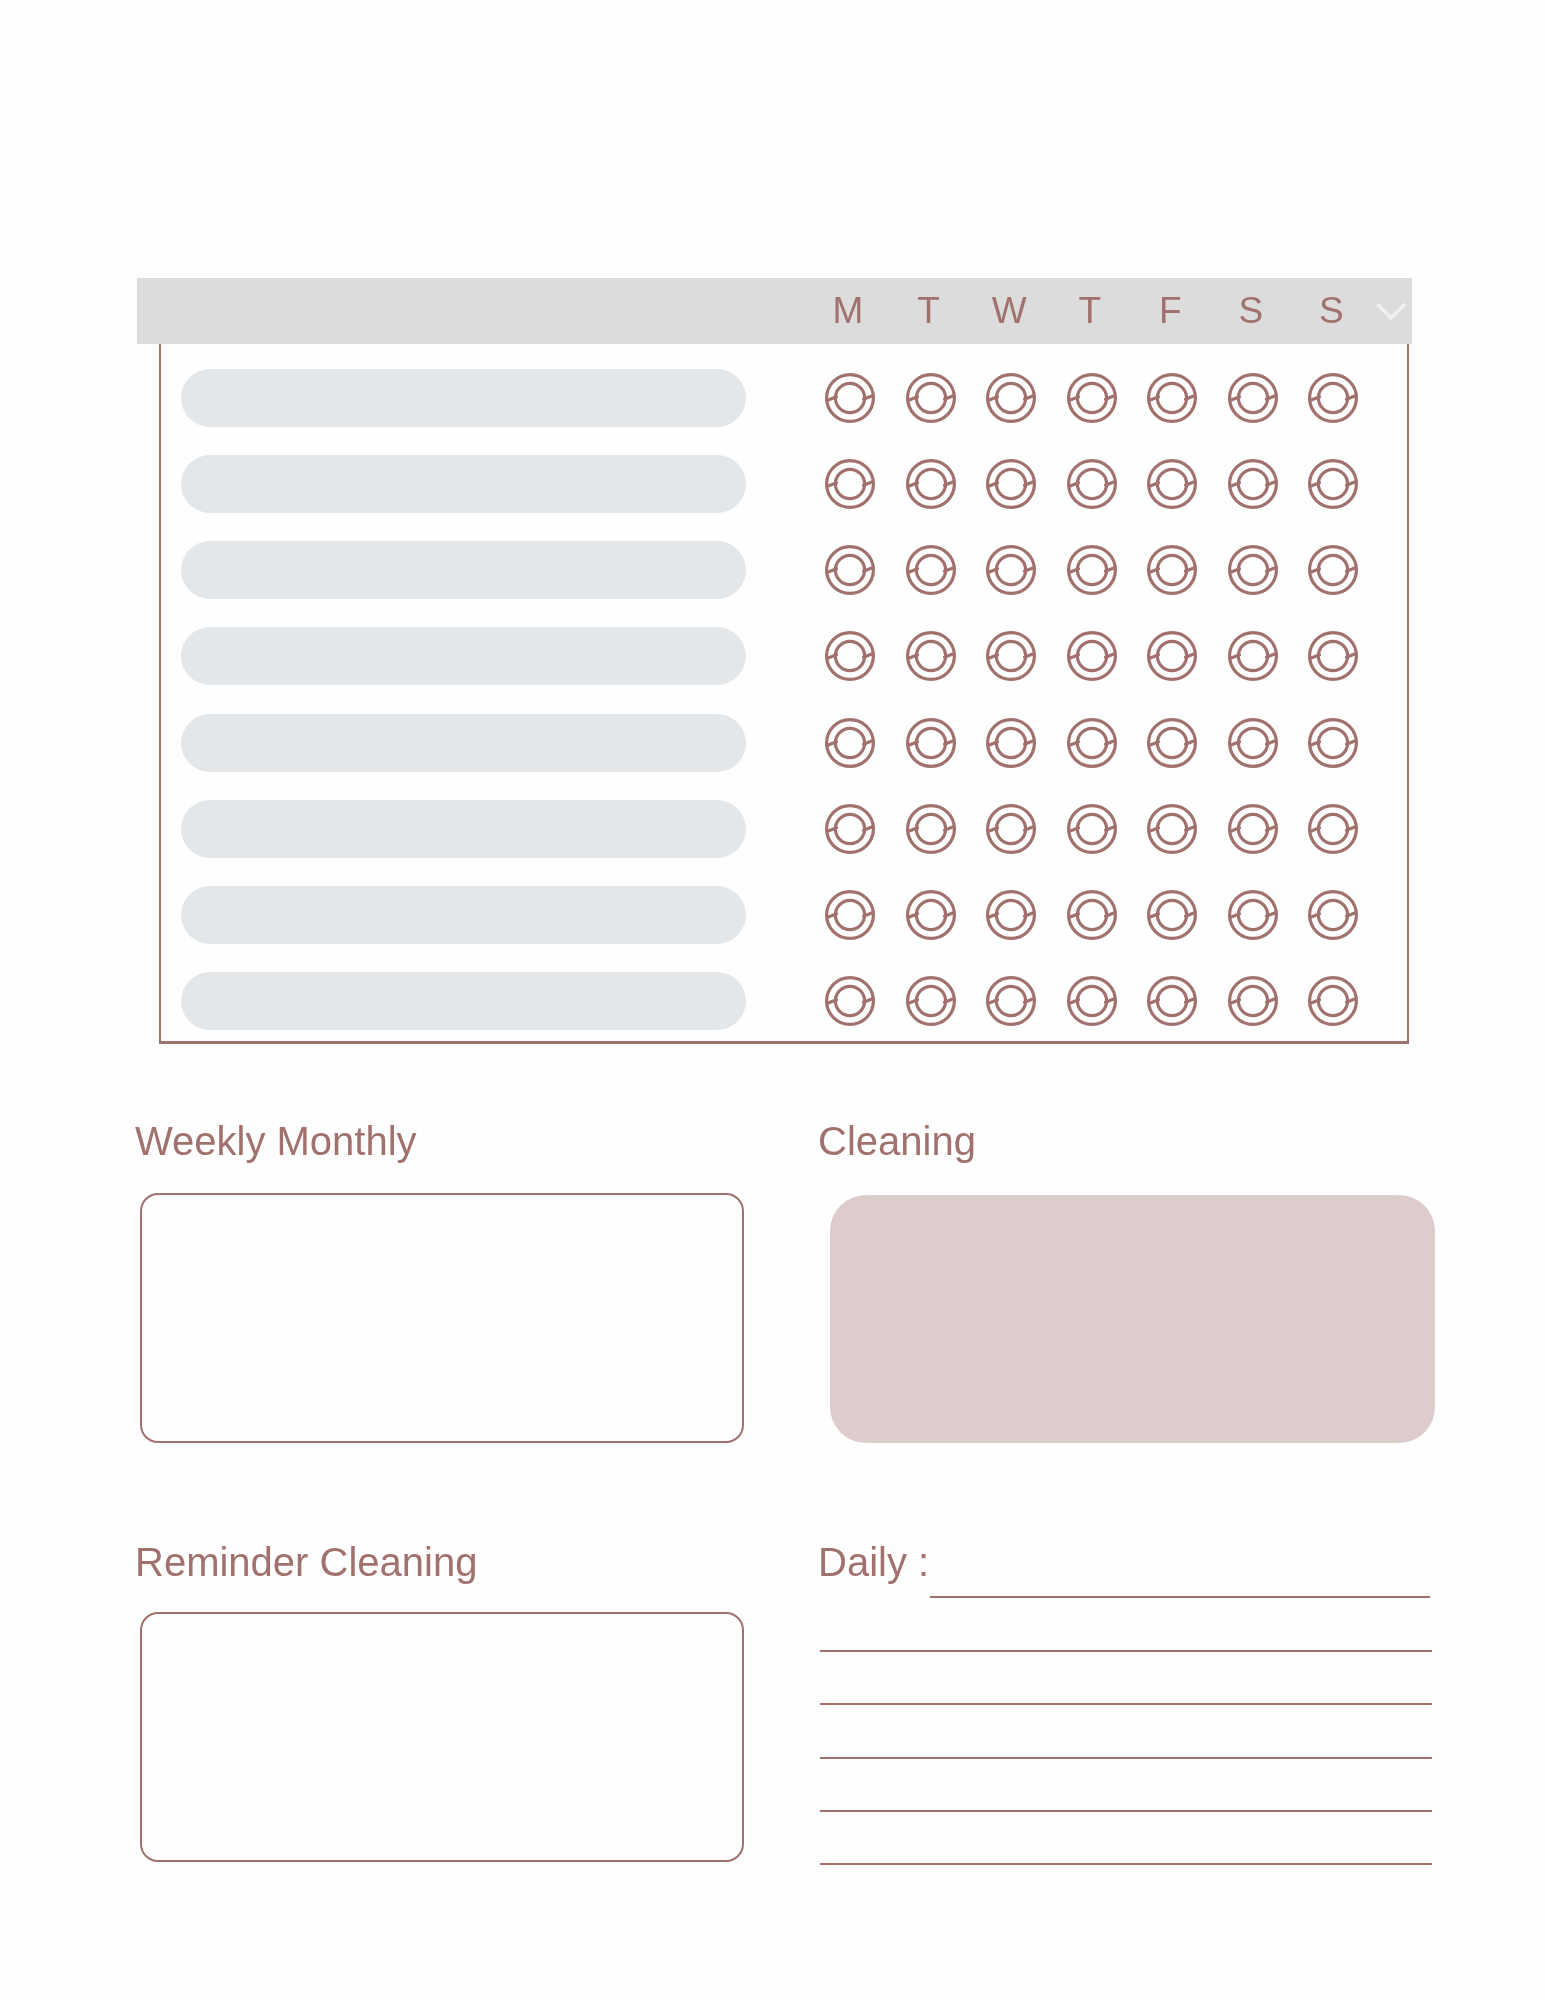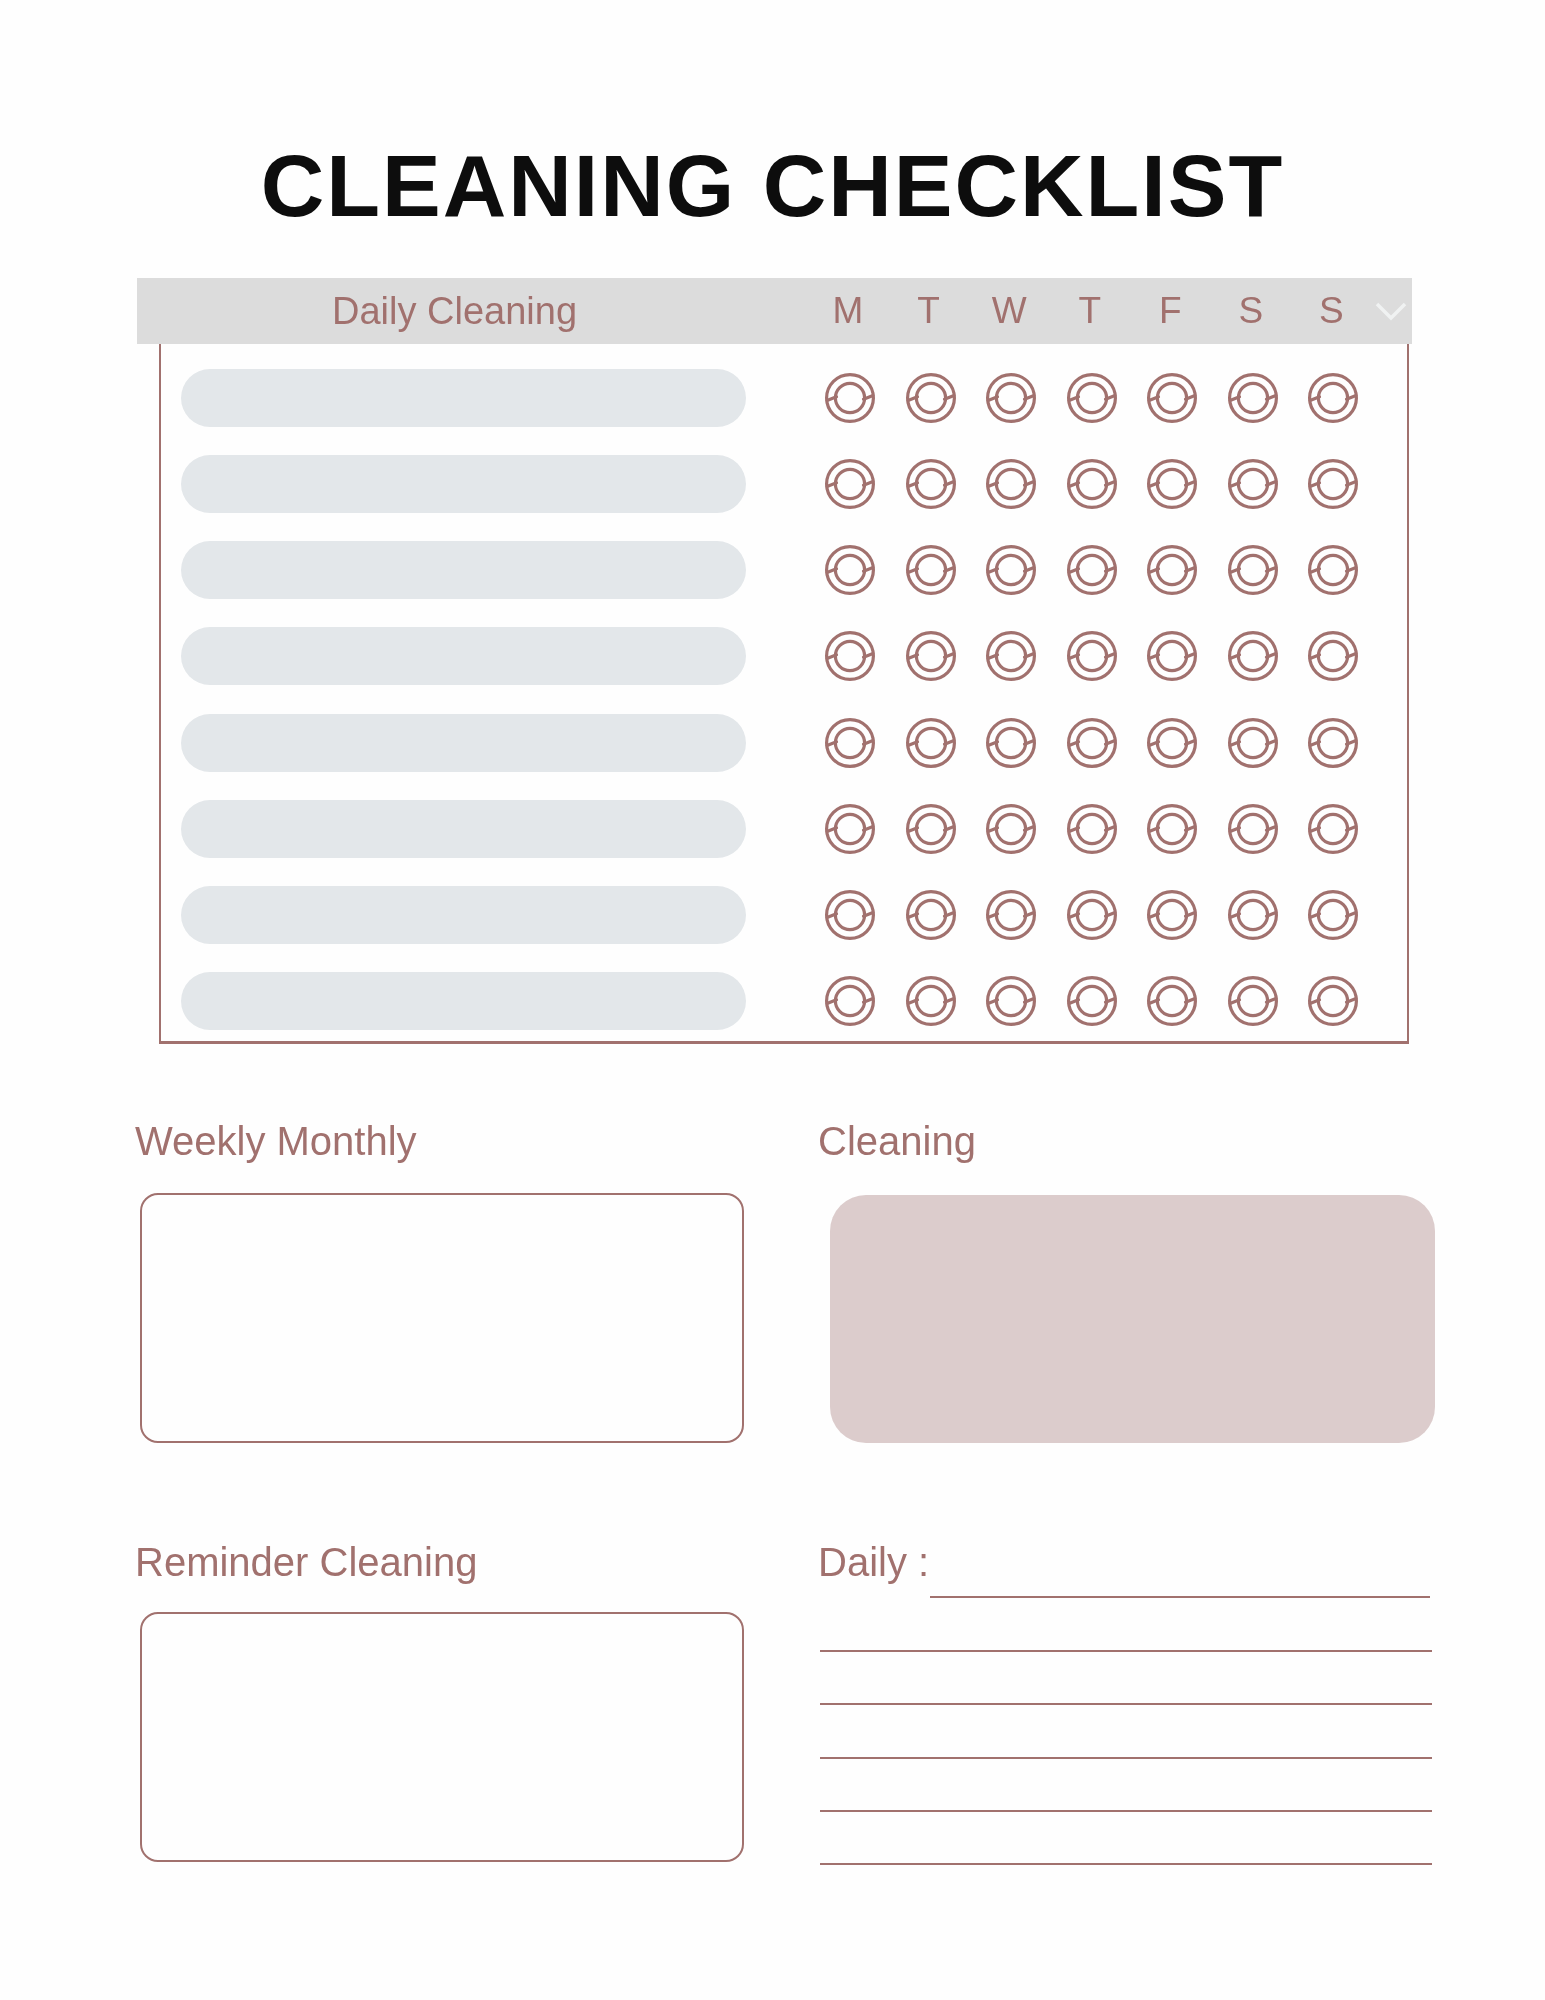--- a/index.html
+++ b/index.html
@@ -101,24 +101,22 @@
   .note-line {
     position:absolute; height:2px;
     background:var(--accent);
   }
 </style>
 </head>
 <body>
 
 <div class="page" style="--accent: #a1716e; --header-bar: #dcdcdc; --task-pill: #e3e7ea; --reminder-fill: #dccccc; --title-color: #0d0d0d; --chevron: #f0f2f2; --page-bg: #fefefe;">
 
-  <div class="page-title">CLEANING CHECKLIST</div>
 
   <div class="daily-header">
-    <span class="daily-header-label">Daily Cleaning</span>
     <span id="day-letters"><span class="day-letter" style="left: 681px;">M</span><span class="day-letter" style="left: 761.57px;">T</span><span class="day-letter" style="left: 842.14px;">W</span><span class="day-letter" style="left: 922.71px;">T</span><span class="day-letter" style="left: 1003.28px;">F</span><span class="day-letter" style="left: 1083.85px;">S</span><span class="day-letter" style="left: 1164.42px;">S</span></span>
     <span class="header-chevron">
       <svg width="36" height="22" viewBox="0 0 36 22">
         <polyline points="4,4 18,18 32,4" fill="none" stroke="currentColor" stroke-width="3.5"></polyline>
       </svg>
     </span>
   </div>
 
   <div class="daily-table" id="daily-table">
       <div class="task-row" style="top: 25px;">

